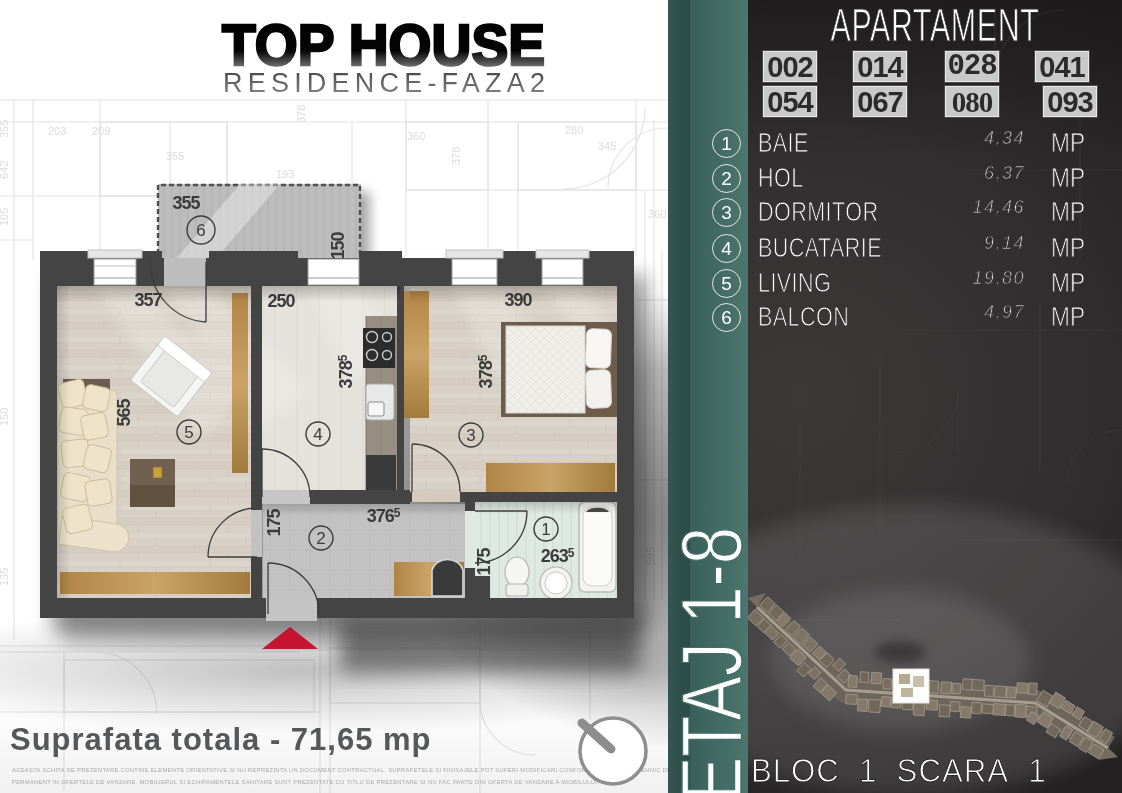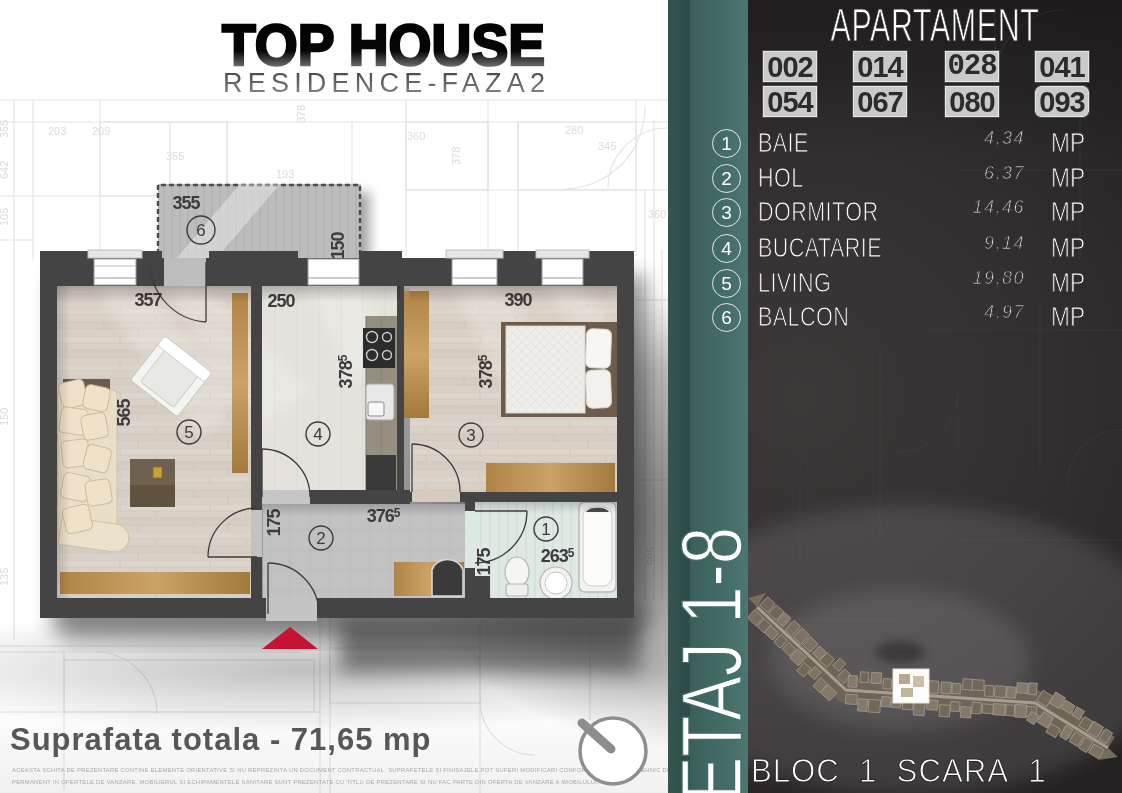--- a/index.html
+++ b/index.html
@@ -388,22 +388,22 @@
     <div class="apt-title">APARTAMENT</div>
     <div class="numrow" style="top:51px;">
       <div class="numbox" style="left:15px;text-align:center;">002</div>
       <div class="numbox" style="left:105px;">014</div>
       <div class="numbox" style="left:197px;font-family:Liberation Mono, monospace;">028</div>
       <div class="numbox" style="left:287px;">041</div>
     </div>
     <div class="numrow" style="top:86px;">
       <div class="numbox" style="left:15px;">054</div>
       <div class="numbox" style="left:105px;">067</div>
-      <div class="numbox" style="left:197px;">080</div>
-      <div class="numbox" style="left:287px;border-radius:6px;">093</div>
+      <div class="numbox" style="left:197px;font-family:Liberation Serif, serif;">080</div>
+      <div class="numbox" style="left:295px;">093</div>
     </div>
     <div class="room" style="top:128px;">
         <span class="nm">BAIE</span>
         <span class="val">4,34</span>
         <span class="mp">MP</span>
       </div>
     <div class="room" style="top:163px;">
         <span class="nm">HOL</span>
         <span class="val">6,37</span>
         <span class="mp">MP</span>

